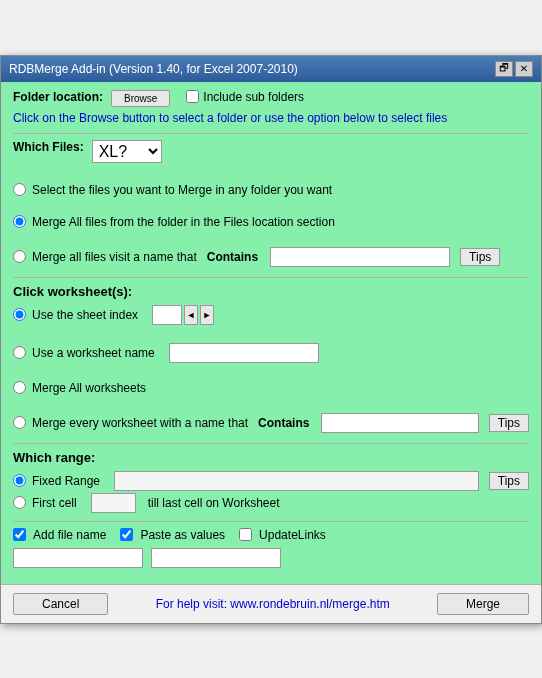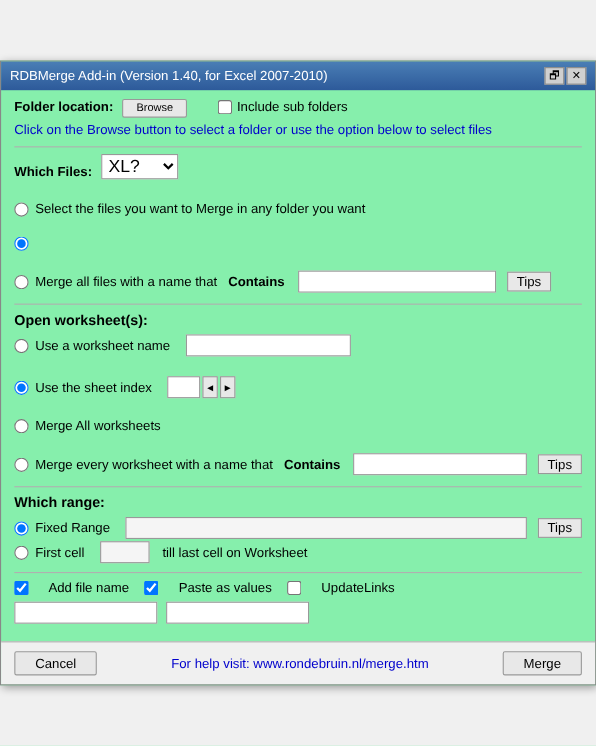--- a/index.html
+++ b/index.html
@@ -73,31 +73,31 @@
       padding: 2px 12px;
       cursor: pointer;
       font-size: 10px;
       border-radius: 2px;
     }
     .checkbox-label {
       display: flex;
       align-items: center;
       gap: 4px;
       font-size: 12px;
-      margin-left: 28px;
+      margin-left: 16px;
     }
     .link-text {
       color: #0000cc;
       font-size: 12px;
       text-decoration: none;
       text-align: center;
     }
     .which-files-row {
       display: flex;
-      align-items: flex-end;
+      align-items: flex-start;
       gap: 8px;
       margin-bottom: 20px;
     }
     .select-box {
       font-size: 16px;
       padding: 1px 2px;
       border: 1px solid #999;
       background: white;
     }
     .radio-group {
@@ -175,21 +175,21 @@
     .bottom-checkboxes {
       display: flex;
       align-items: center;
       gap: 14px;
       margin-bottom: 6px;
       flex-wrap: wrap;
     }
     .checkbox-item {
       display: flex;
       align-items: center;
-      gap: 18px;
+      gap: 7px;
       font-size: 12px;
     }
     .password-row {
       display: flex;
       align-items: center;
       gap: 8px;
       margin-bottom: 8px;
     }
     .password-input {
       border: 1px solid #999;
@@ -203,21 +203,21 @@
       display: flex;
       align-items: center;
       justify-content: space-between;
       padding: 8px 12px;
       border-top: 1px solid #b0b0b0;
       background: #f0f0f0;
     }
     .footer-btn {
       background: #e8e8e8;
       border: 1px solid #999;
-      padding: 3px 18px;
+      padding: 3px 28px;
       cursor: pointer;
       font-size: 12px;
       border-radius: 2px;
       min-width: 60px;
     }
     .worksheet-name-input {
       width: 150px;
       border: 1px solid #999;
       background: white;
       padding: 1px 4px;
@@ -275,49 +275,50 @@
           <option>CSV</option>
         </select>
       </div>
       <div class="radio-group">
         <div class="radio-row">
           <input type="radio" name="files-radio" style="">
           <span>Select the files you want to Merge in any folder you want</span>
         </div>
         <div class="radio-row">
           <input type="radio" name="files-radio" checked="" style="">
+          <span>Merge All files from the folder in the Files location section</span>
         </div>
         <div class="radio-row">
           <input type="radio" name="files-radio" style="">
-          <span>Merge all files with a name that</span>
+          <span>Merge all files visit a name that</span>
           <span style="font-weight:bold; margin-left:4px;">Contains</span>
           <input type="text" class="text-input" style="width: 180px; margin-left: 6px;">
           <button class="tips-btn" style="margin-left:4px;">Tips</button>
         </div>
       </div>
     </div>
 
     <hr class="divider">
 
     <div class="section">
-      <div class="section-header">Open worksheet(s):</div>
+      <div class="section-header">Click worksheet(s):</div>
       <div class="radio-group">
-        <div class="radio-row">
-          <input type="radio" name="ws-radio" style="">
-          <span>Use a worksheet name</span>
-          <input type="text" class="worksheet-name-input" style="margin-left: 8px;">
-        </div>
         <div class="radio-row">
           <input type="radio" name="ws-radio" checked="" style="">
           <span>Use the sheet index</span>
           <div class="sheet-index-controls" style="margin-left:8px;">
             <input type="text" class="sheet-index-input" style="">
             <div class="arrow-btn">◄</div>
             <div class="arrow-btn">►</div>
           </div>
+        </div>
+        <div class="radio-row">
+          <input type="radio" name="ws-radio" style="">
+          <span>Use a worksheet name</span>
+          <input type="text" class="worksheet-name-input" style="margin-left: 8px;">
         </div>
         <div class="radio-row">
           <input type="radio" name="ws-radio" style="">
           <span>Merge All worksheets</span>
         </div>
         <div class="radio-row">
           <input type="radio" name="ws-radio" style="">
           <span>Merge every worksheet with a name that</span>
           <span style="font-weight:bold; margin-left:4px;">Contains</span>
           <input type="text" class="contains-input" style="margin-left: 6px; width: 130px;">

